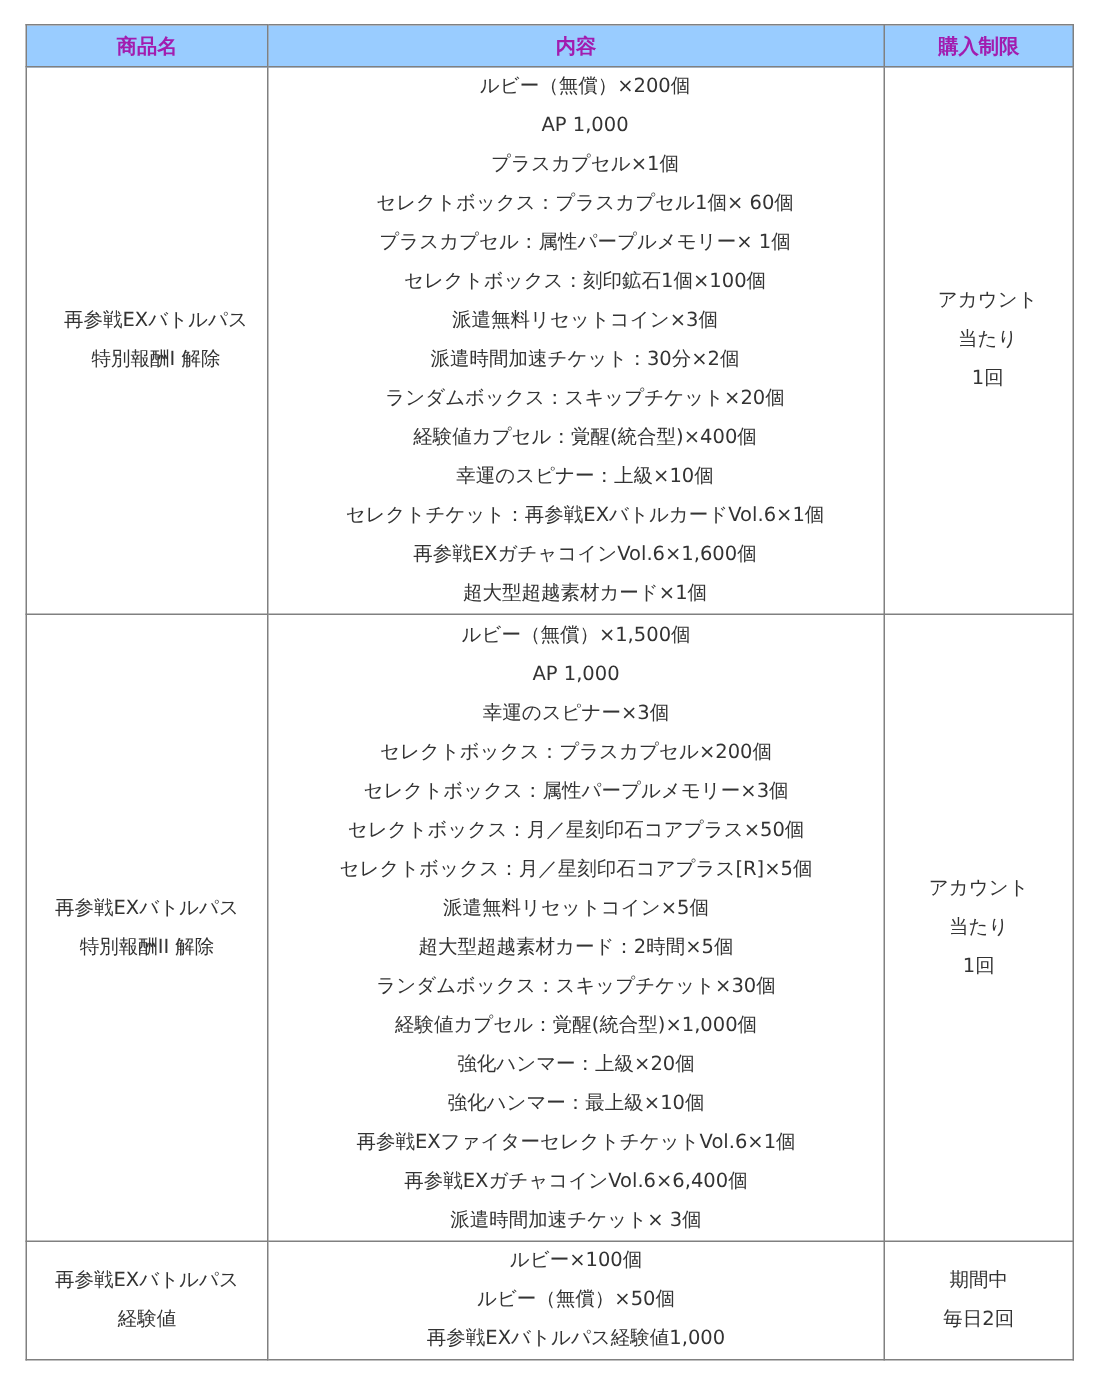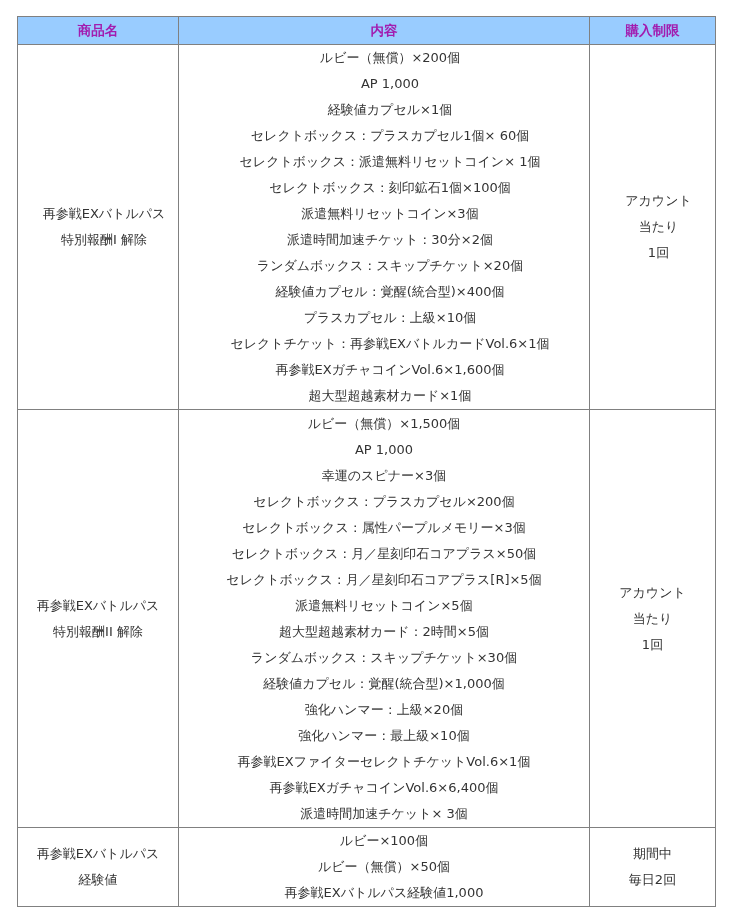--- a/index.html
+++ b/index.html
@@ -72,29 +72,29 @@
     <tbody>
 
       <tr class="row1">
         <td class="cell-name">
           <span class="line">再参戦EXバトルパス</span>
           <span class="line">特別報酬I 解除</span>
         </td>
         <td>
           <span class="line">ルビー（無償）×200個</span>
           <span class="line">AP 1,000</span>
-          <span class="line">経験値カプセル×1個</span>
+          <span class="line">プラスカプセル×1個</span>
           <span class="line">セレクトボックス：プラスカプセル1個× 60個</span>
-          <span class="line">セレクトボックス：派遣無料リセットコイン× 1個</span>
+          <span class="line">プラスカプセル：属性パープルメモリー× 1個</span>
           <span class="line">セレクトボックス：刻印鉱石1個×100個</span>
           <span class="line">派遣無料リセットコイン×3個</span>
           <span class="line">派遣時間加速チケット：30分×2個</span>
           <span class="line">ランダムボックス：スキップチケット×20個</span>
           <span class="line">経験値カプセル：覚醒(統合型)×400個</span>
-          <span class="line">プラスカプセル：上級×10個</span>
+          <span class="line">幸運のスピナー：上級×10個</span>
           <span class="line">セレクトチケット：再参戦EXバトルカードVol.6×1個</span>
           <span class="line">再参戦EXガチャコインVol.6×1,600個</span>
           <span class="line">超大型超越素材カード×1個</span>
         </td>
         <td class="cell-limit">
           <span class="line">アカウント</span>
           <span class="line">当たり</span>
           <span class="line">1回</span>
         </td>
       </tr>

